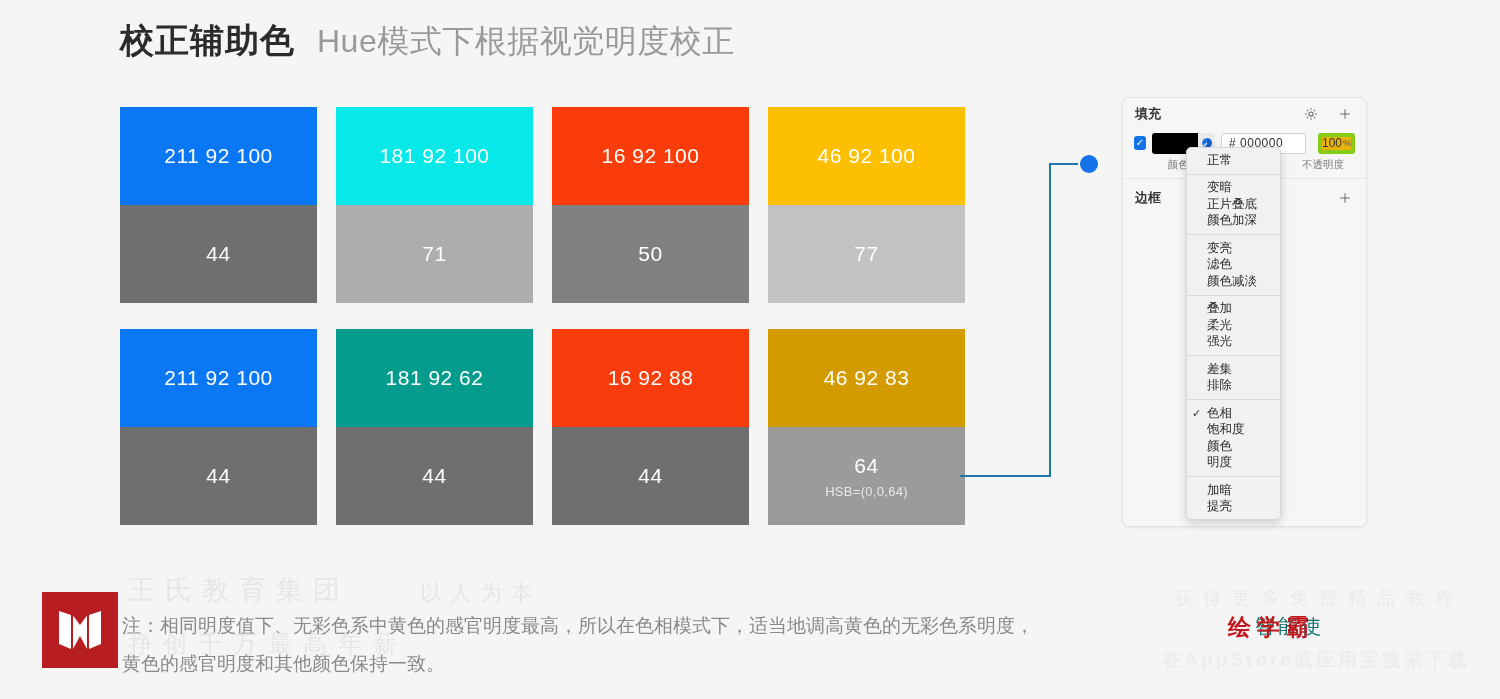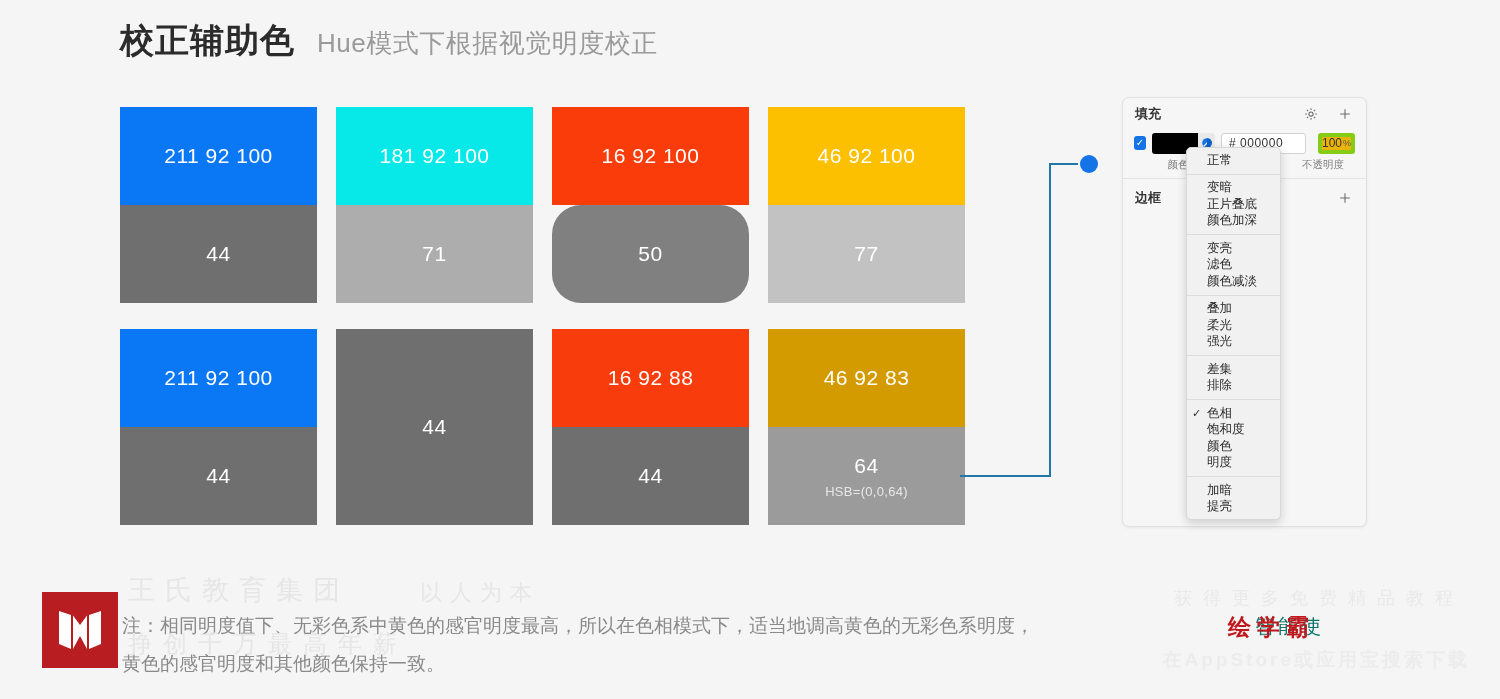--- a/index.html
+++ b/index.html
@@ -7,21 +7,21 @@
   body {
     background: #f5f5f5;
     font-family: "Liberation Sans", "DejaVu Sans", sans-serif;
     position: relative;
     overflow: hidden;
   }
 
   
   #header { position: absolute; left: 120px; top: 18px; display: flex; align-items: baseline; gap: 22px; }
   #title { font-size: 34px; font-weight: bold; color: #2b2b2b; letter-spacing: 1px; }
-  #subtitle { font-size: 26px; color: #9a9a9a; letter-spacing: 0.5px; text-align: center; }
+  #subtitle { font-size: 32px; color: #9a9a9a; letter-spacing: 0.5px; text-align: center; }
 
   
   .grid { position: absolute; left: 120px; align-items: center; }
   #row1 { top: 107px; }
   #row2 { top: 329px; }
   .grid { display: flex; gap: 19px; }
   .swatch { width: 197px; height: 196px; display: flex; flex-direction: column; }
   .sw-top, .sw-bot {
     flex: 1 1 50%;
     display: flex; flex-direction: column;
@@ -147,21 +147,21 @@
         <div>181 92 100</div>
       </div>
       <div class="sw-bot" style="background: rgb(173, 173, 173);">
         <div>71</div>
       </div>
     </div>
     <div class="swatch">
       <div class="sw-top" style="background: rgb(250, 60, 10);">
         <div>16 92 100</div>
       </div>
-      <div class="sw-bot" style="background: rgb(128, 128, 128); border-radius: 29px;">
+      <div class="sw-bot" style="background: rgb(128, 128, 128);">
         <div>50</div>
       </div>
     </div>
     <div class="swatch">
       <div class="sw-top" style="background: rgb(253, 192, 0);">
         <div>46 92 100</div>
       </div>
       <div class="sw-bot" style="background: rgb(194, 194, 194);">
         <div>77</div>
       </div>
@@ -171,20 +171,23 @@
 <div class="grid" id="row2">
     <div class="swatch">
       <div class="sw-top" style="background: rgb(10, 120, 245);">
         <div>211 92 100</div>
       </div>
       <div class="sw-bot" style="background: rgb(112, 111, 111);">
         <div>44</div>
       </div>
     </div>
     <div class="swatch">
+      <div class="sw-top" style="background: rgb(5, 156, 142);">
+        <div>181 92 62</div>
+      </div>
       <div class="sw-bot" style="background: rgb(112, 111, 111);">
         <div>44</div>
       </div>
     </div>
     <div class="swatch">
       <div class="sw-top" style="background: rgb(248, 60, 11);">
         <div>16 92 88</div>
       </div>
       <div class="sw-bot" style="background: rgb(112, 111, 111);">
         <div>44</div>

